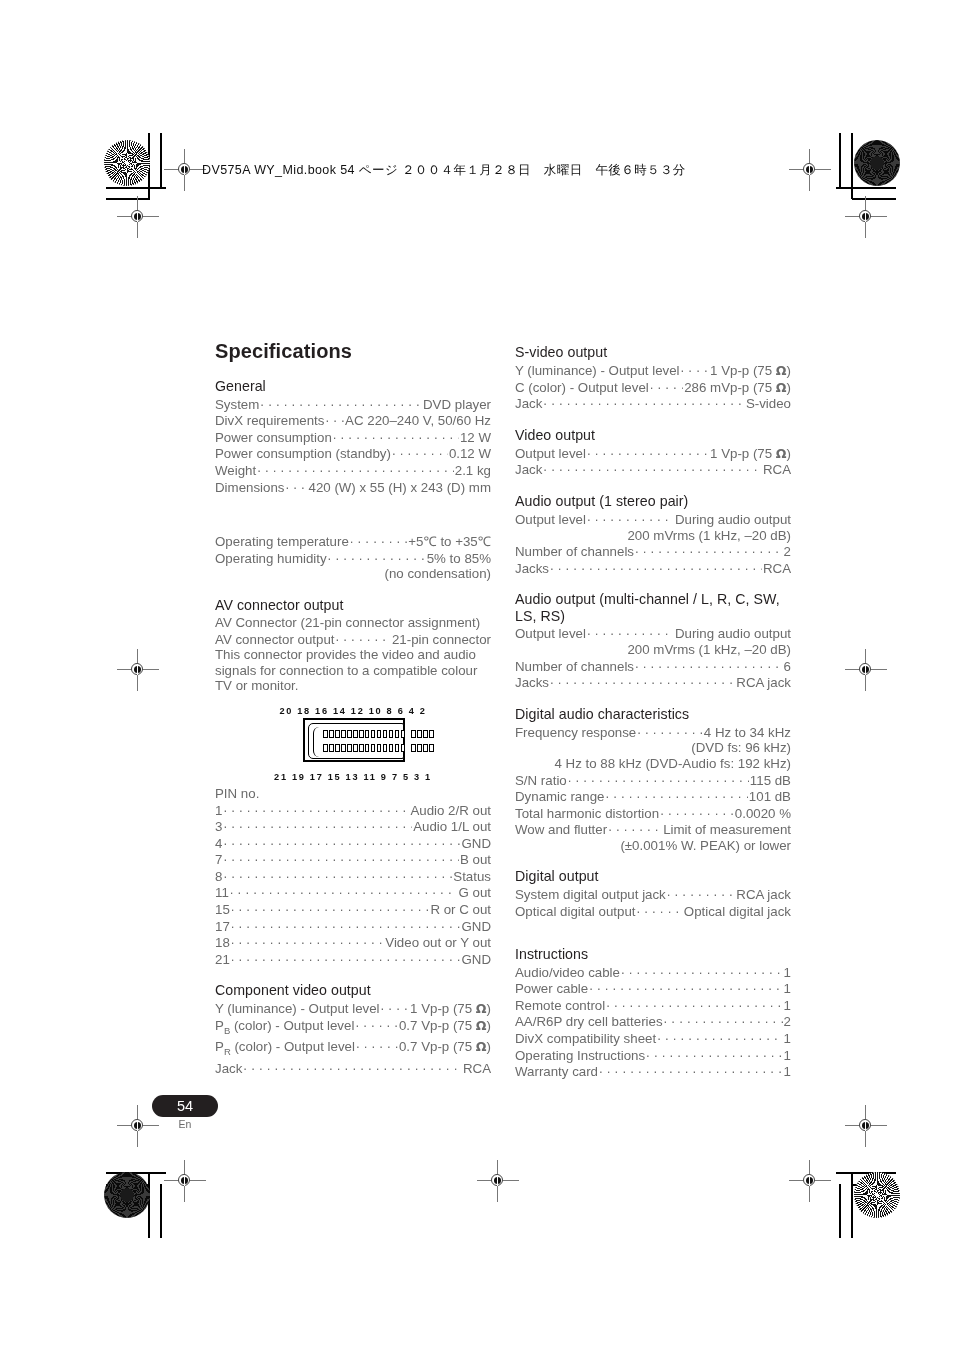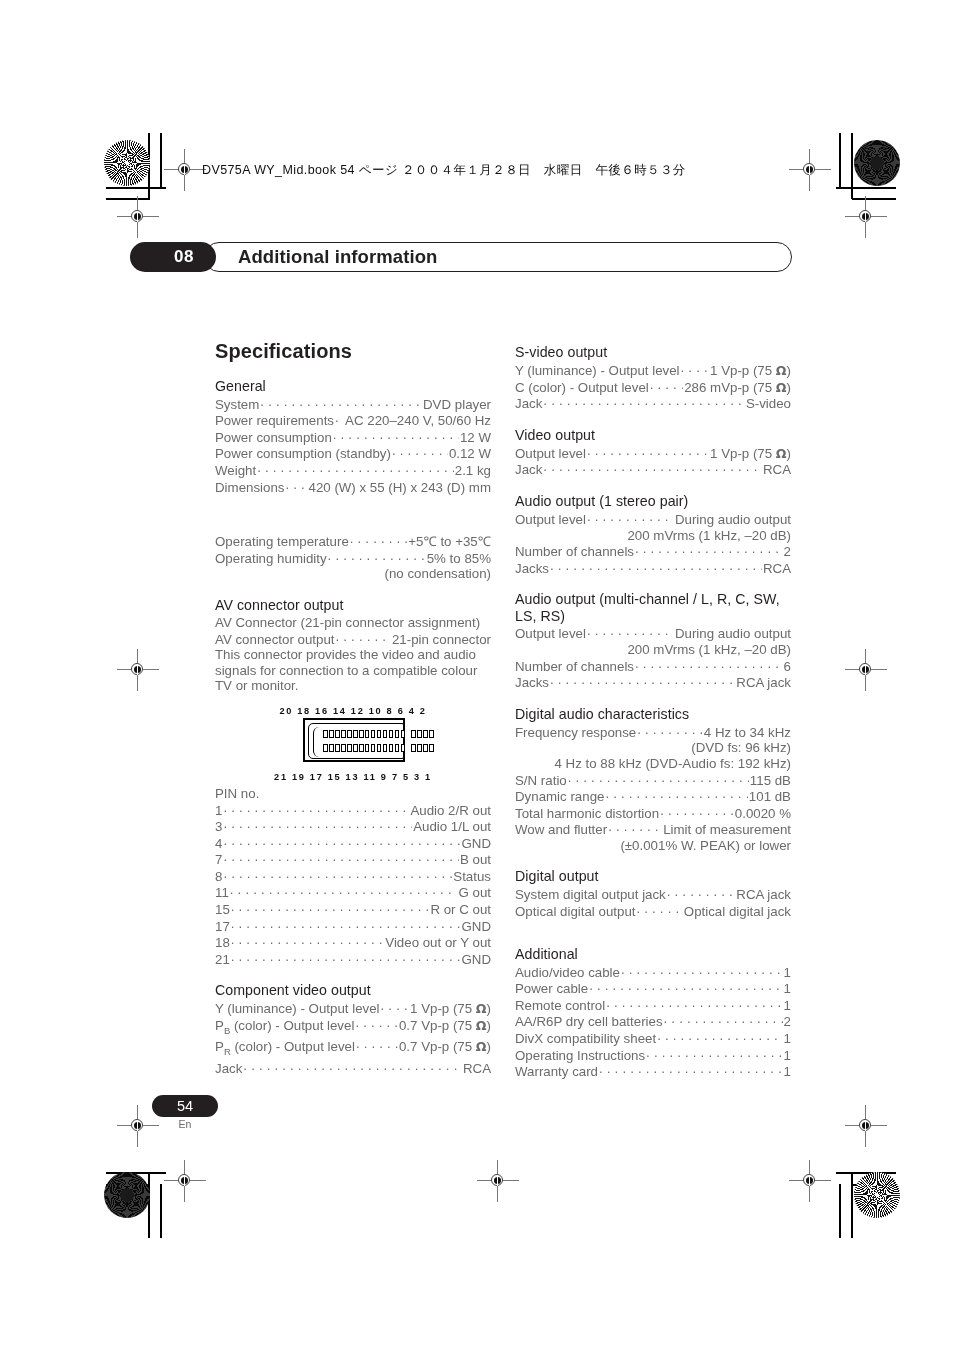--- a/index.html
+++ b/index.html
@@ -384,38 +384,33 @@
   </div>
   <div class="reg-target" style="left:463px;top:1170px;">
     <div class="hl"></div>
       <div class="vl"></div>
       <div class="ring"></div>
       <div class="dot"></div>
   </div>
 
   <div class="file-info">DV575A WY_Mid.book  54 ページ  ２００４年１月２８日　水曜日　午後６時５３分</div>
 
-  <div class="chapter-banner">
-    <div class="chapter-pill"></div>
-    <div class="chapter-num">08</div>
-    <div class="chapter-title">Additional information</div>
-  </div>
 
   <div class="col col-left">
 
     <h1 class="spec-title">Specifications</h1>
 
     <h2 class="sec">General</h2>
     <div class="row">
         <span class="lbl">System</span>
         <span class="dots"></span>
         <span class="val">DVD player</span>
       </div>
     <div class="row">
-        <span class="lbl">Power requirements</span>
+        <span class="lbl">DivX requirements</span>
         <span class="dots"></span>
         <span class="val">AC 220–240 V, 50/60 Hz</span>
       </div>
     <div class="row">
         <span class="lbl">Power consumption</span>
         <span class="dots"></span>
         <span class="val">12 W</span>
       </div>
     <div class="row">
         <span class="lbl">Power consumption (standby)</span>
@@ -700,21 +695,21 @@
         <span class="val">RCA jack</span>
       </div>
     <div class="row">
         <span class="lbl">Optical digital output</span>
         <span class="dots"></span>
         <span class="val">Optical digital jack</span>
       </div>
 
     <div class="gap-l"></div>
 
-    <h2 class="sec">Additional</h2>
+    <h2 class="sec">Instructions</h2>
     <div class="row">
         <span class="lbl">Audio/video cable</span>
         <span class="dots"></span>
         <span class="val">1</span>
       </div>
     <div class="row">
         <span class="lbl">Power cable</span>
         <span class="dots"></span>
         <span class="val">1</span>
       </div>

